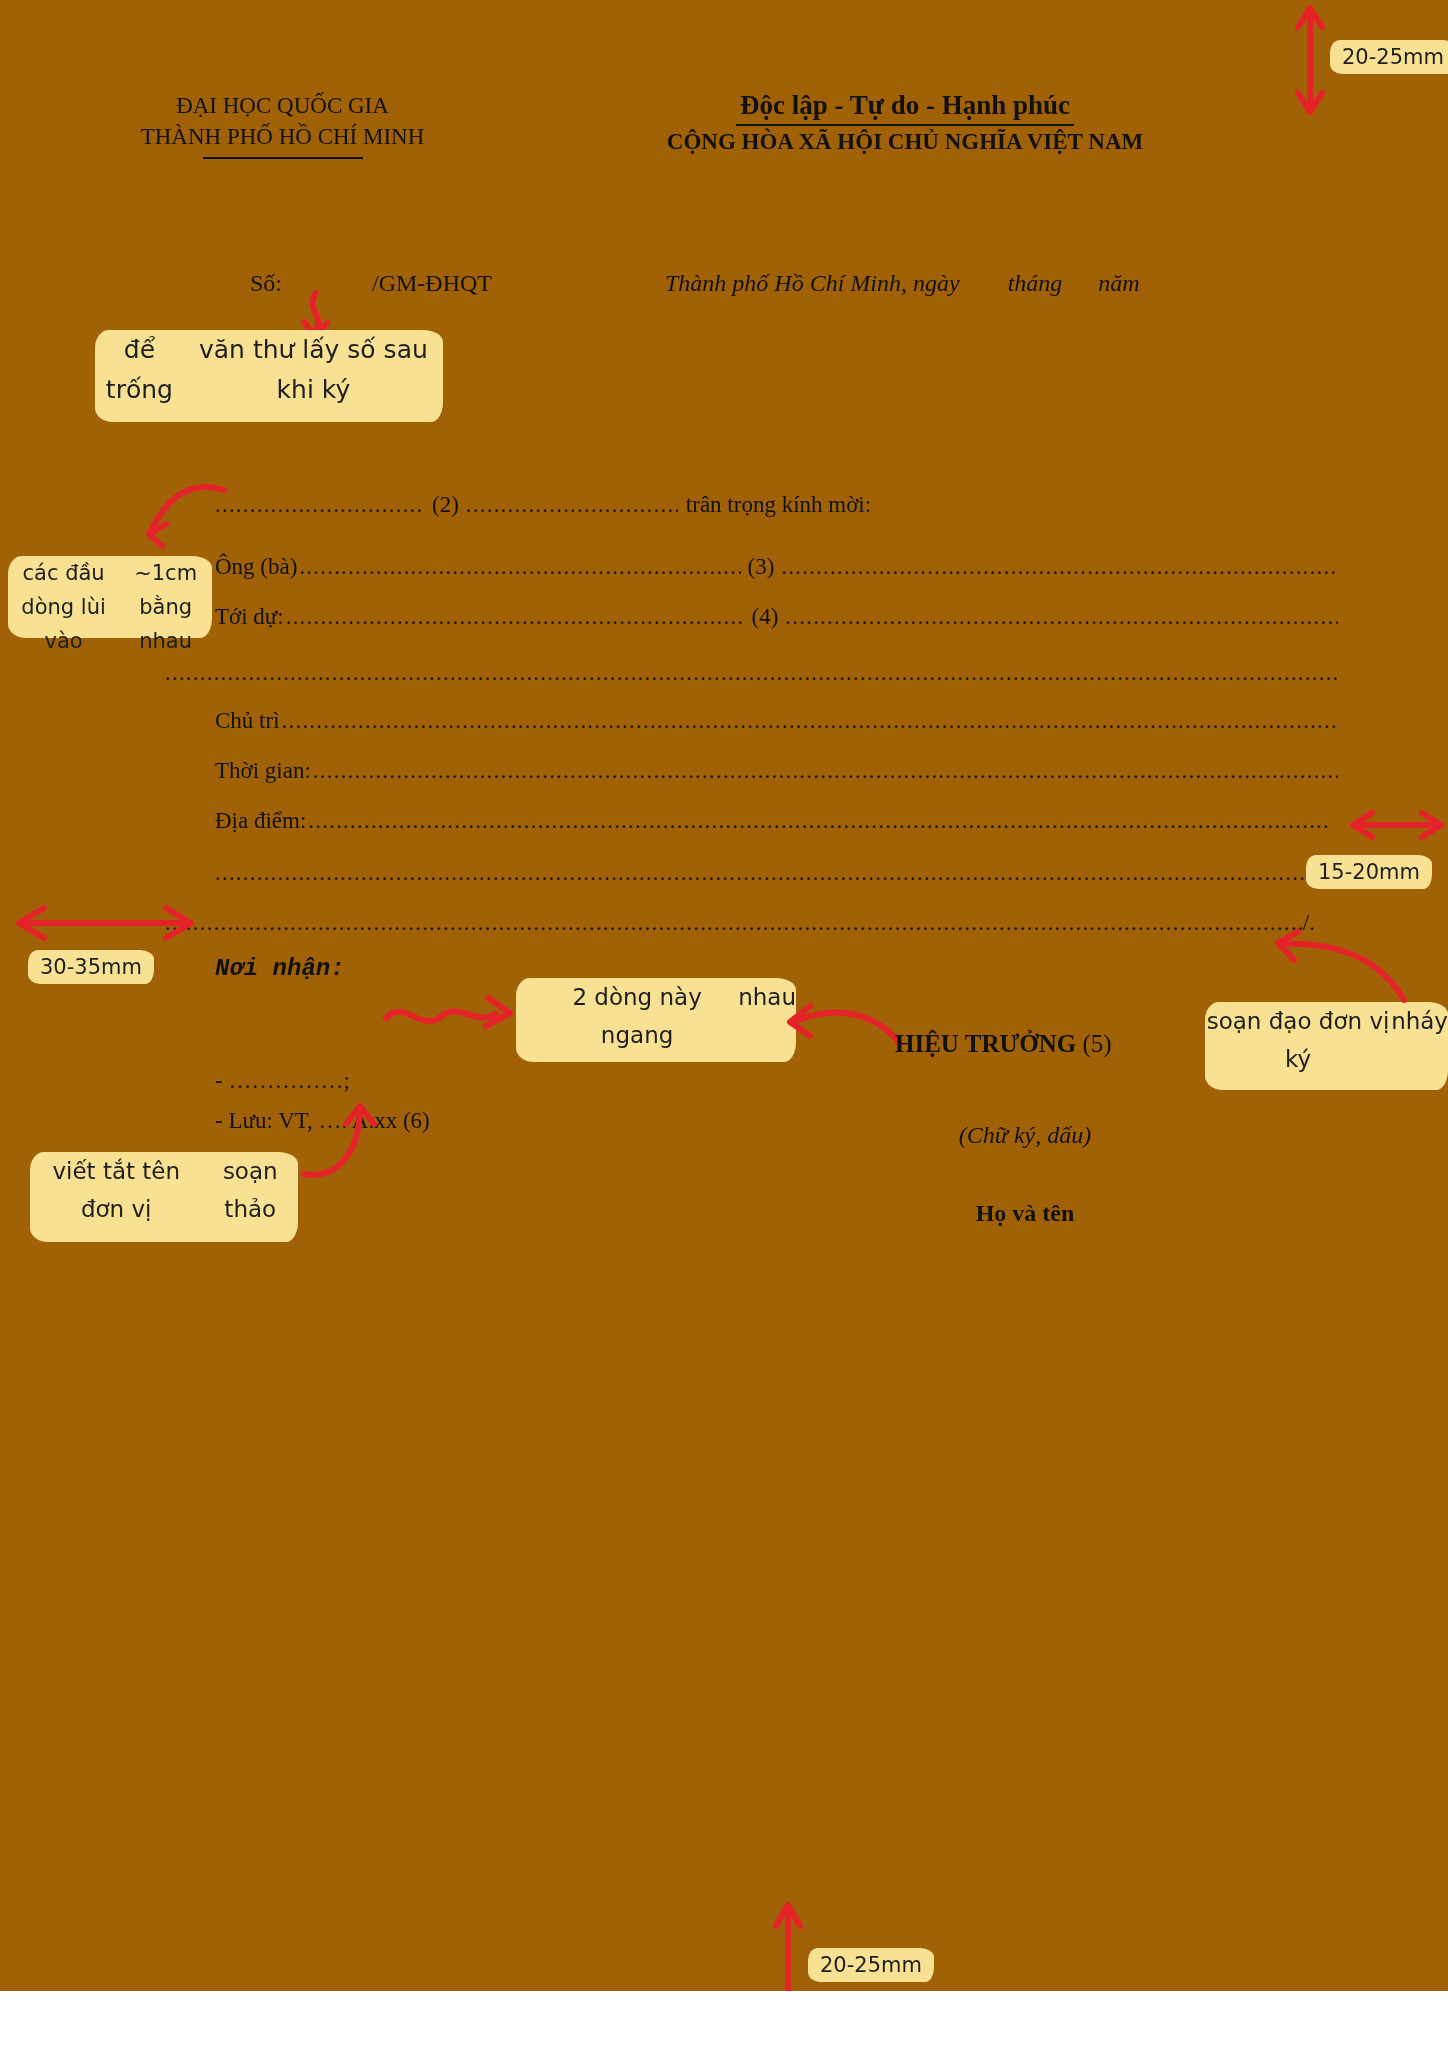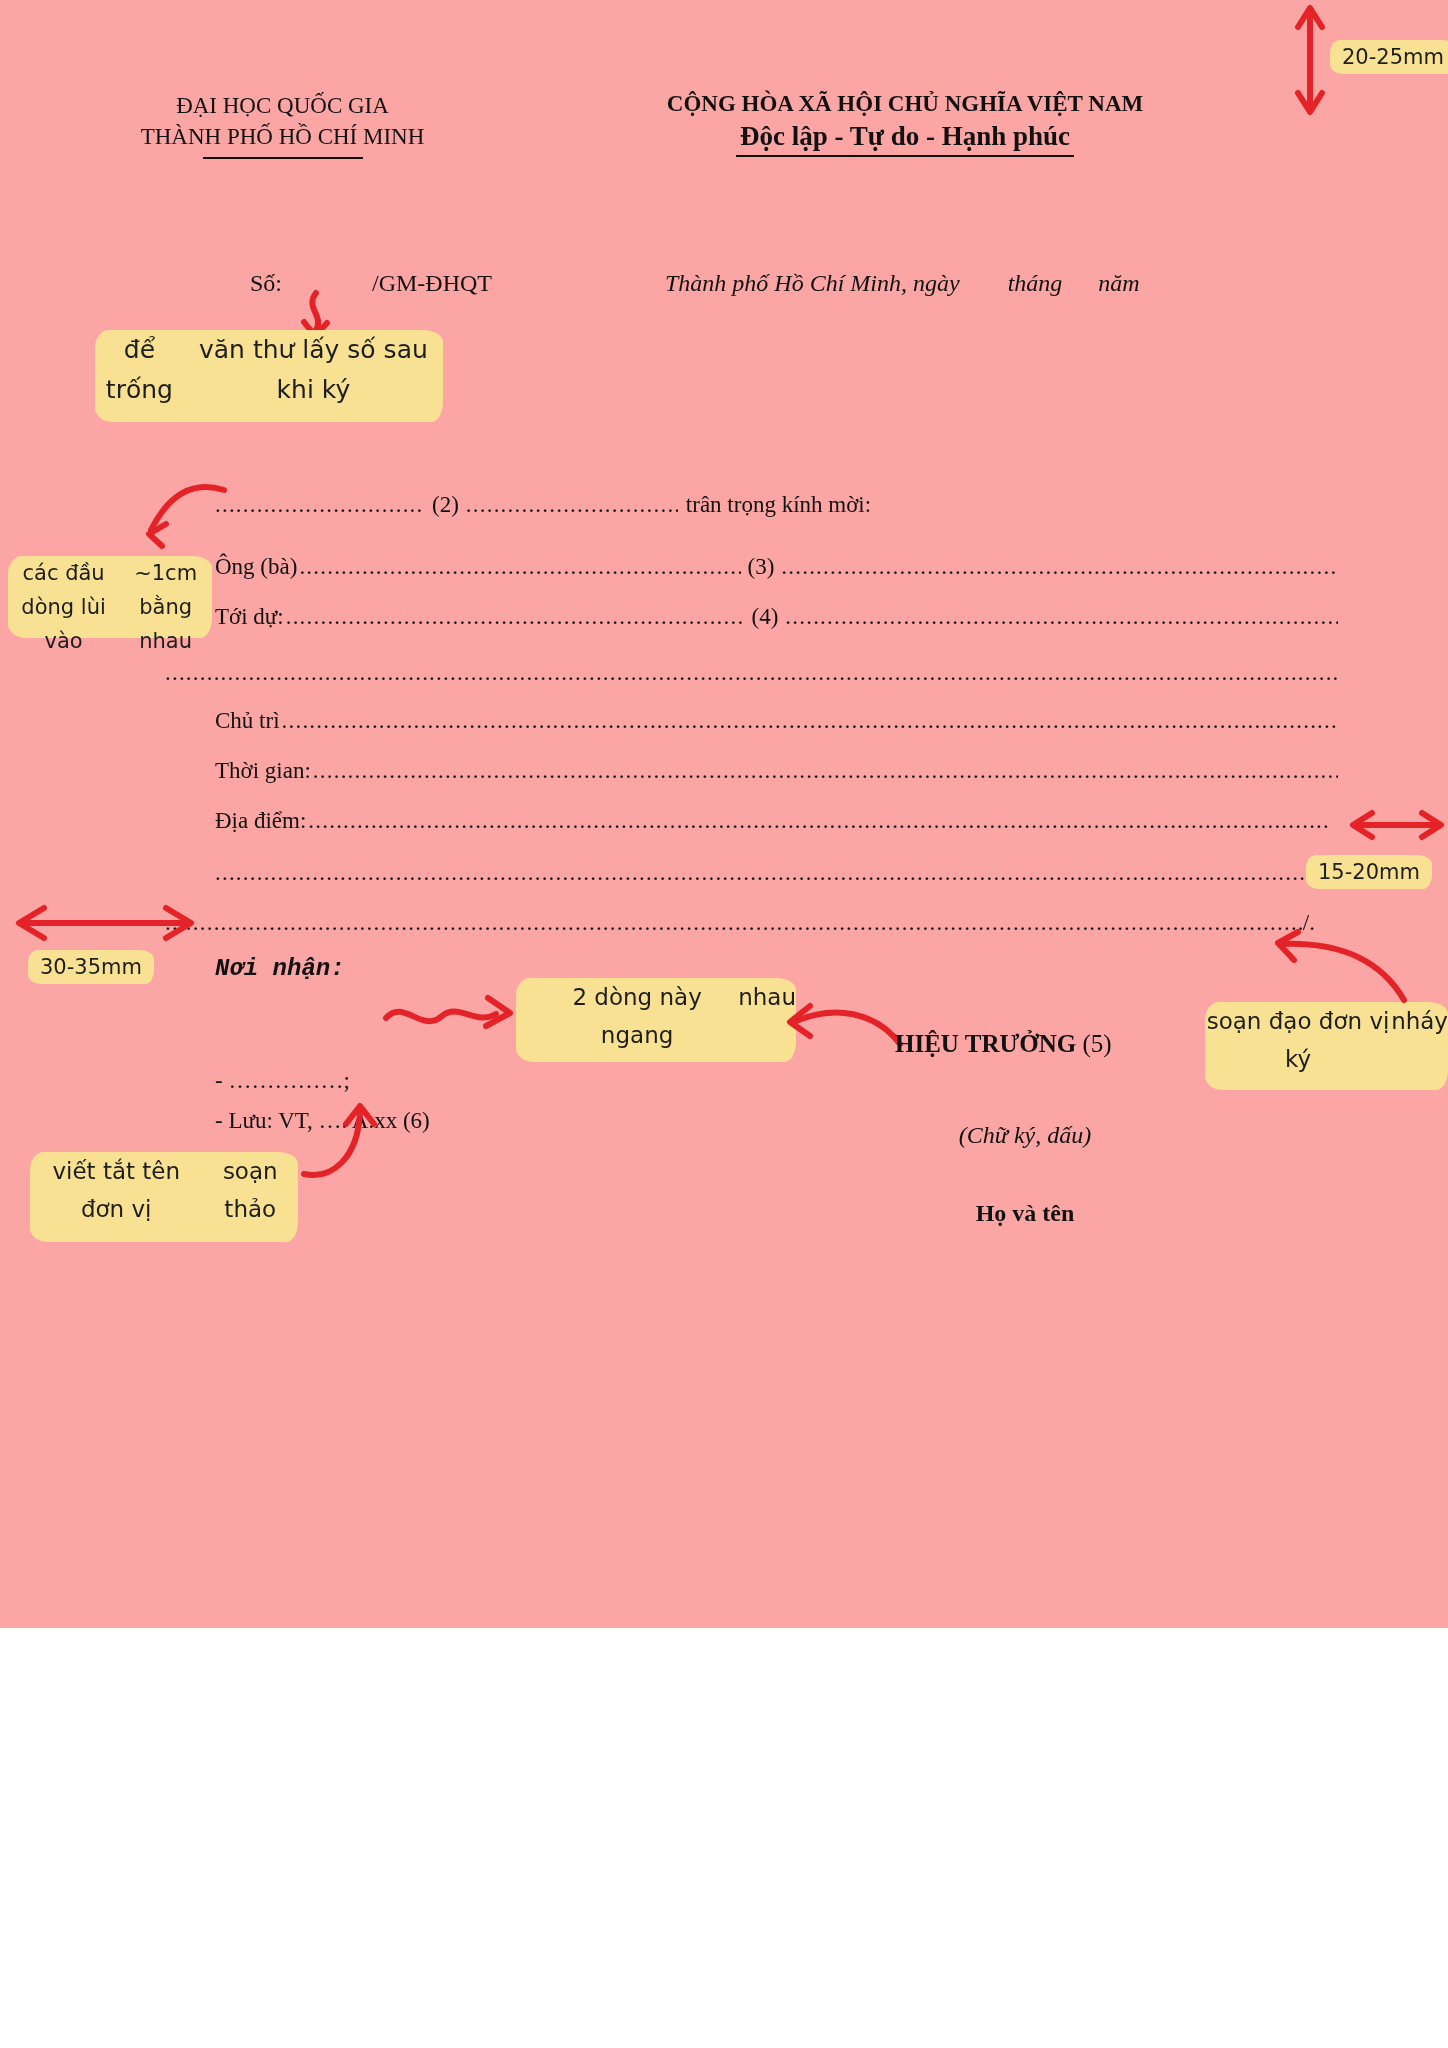--- a/index.html
+++ b/index.html
@@ -1,16 +1,16 @@
 <!DOCTYPE html>
 <html><head>
 <meta charset="utf-8">
 <style>
   html,body{margin:0;padding:0;background:#ffffff;}
-  .canvas{position:relative;width:1448px;height:1628px;background:#fca5a5;overflow:hidden;
+  .canvas{position:relative;width:1448px;height:1991px;background:#a16207;overflow:hidden;
           font-family:"Liberation Serif", serif;color:#111;}
   .abs{position:absolute;}
   .b{font-weight:bold;}
   .i{font-style:italic;}
   .center{text-align:center;}
   
   .hdr{font-size:23px;line-height:31px;}
   .hdr-big{font-size:27px;line-height:34px;}
   .rule{height:0;border-bottom:2px solid #111;}
   
@@ -42,22 +42,22 @@
   </svg>
   <div class="tag" style="left:1330px;top:40px;">20-25mm</div>
 
   <div class="abs center hdr" style="left:60px;top:90px;width:445px;">
     <div>ĐẠI HỌC QUỐC GIA</div>
     <div>THÀNH PHỐ HỒ CHÍ MINH</div>
     <div class="rule" style="width:160px;margin:5px auto 0;"></div>
   </div>
 
   <div class="abs center" style="left:640px;top:88px;width:530px;">
+    <div class="b hdr-big" style="display:inline-block;border-bottom:2px solid #111;padding:0 4px 2px;">Độc lập - Tự do - Hạnh phúc</div>
     <div class="b hdr">CỘNG HÒA XÃ HỘI CHỦ NGHĨA VIỆT NAM</div>
-    <div class="b hdr-big" style="display:inline-block;border-bottom:2px solid #111;padding:0 4px 2px;">Độc lập - Tự do - Hạnh phúc</div>
   </div>
 
   <div class="abs" style="left:250px;top:270px;font-size:24px;">
     <span>Số:</span>
     <span style="display:inline-block;width:78px;"></span>
     <span>/GM-ĐHQT</span>
   </div>
   <div class="abs i pre" style="left:665px;top:270px;font-size:24px;">Thành phố Hồ Chí Minh, ngày        tháng      năm</div>
 
   <svg class="arrow" style="left:292px;top:288px;" width="50" height="58" viewBox="0 0 50 58">

